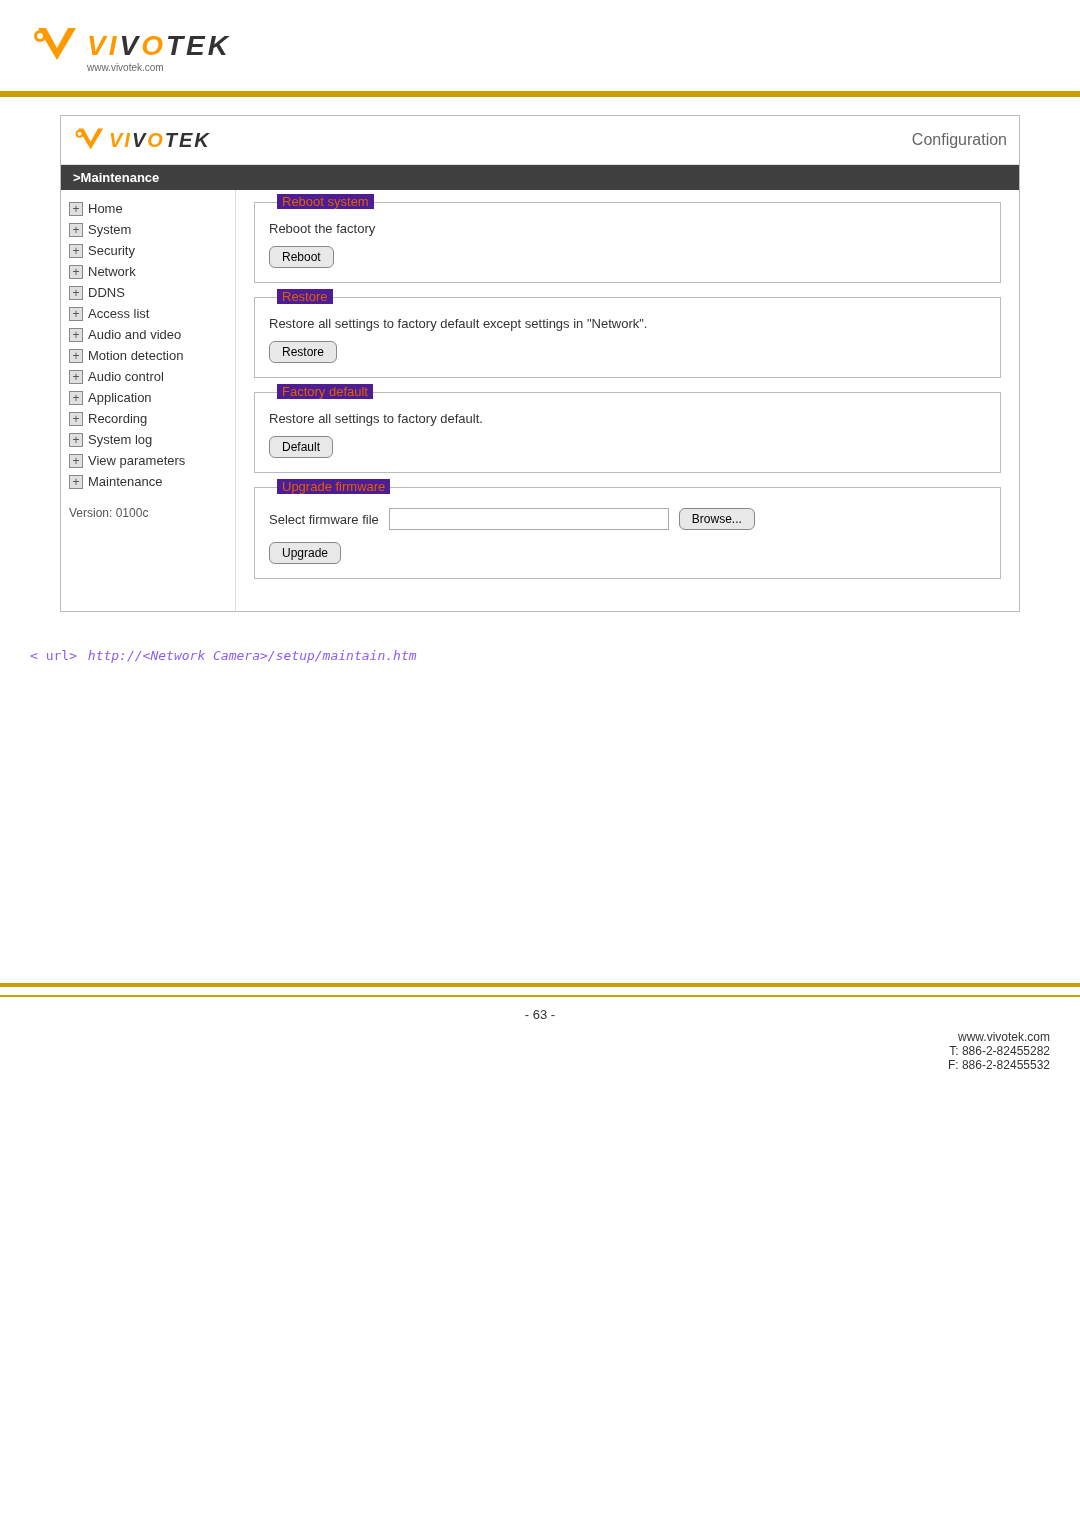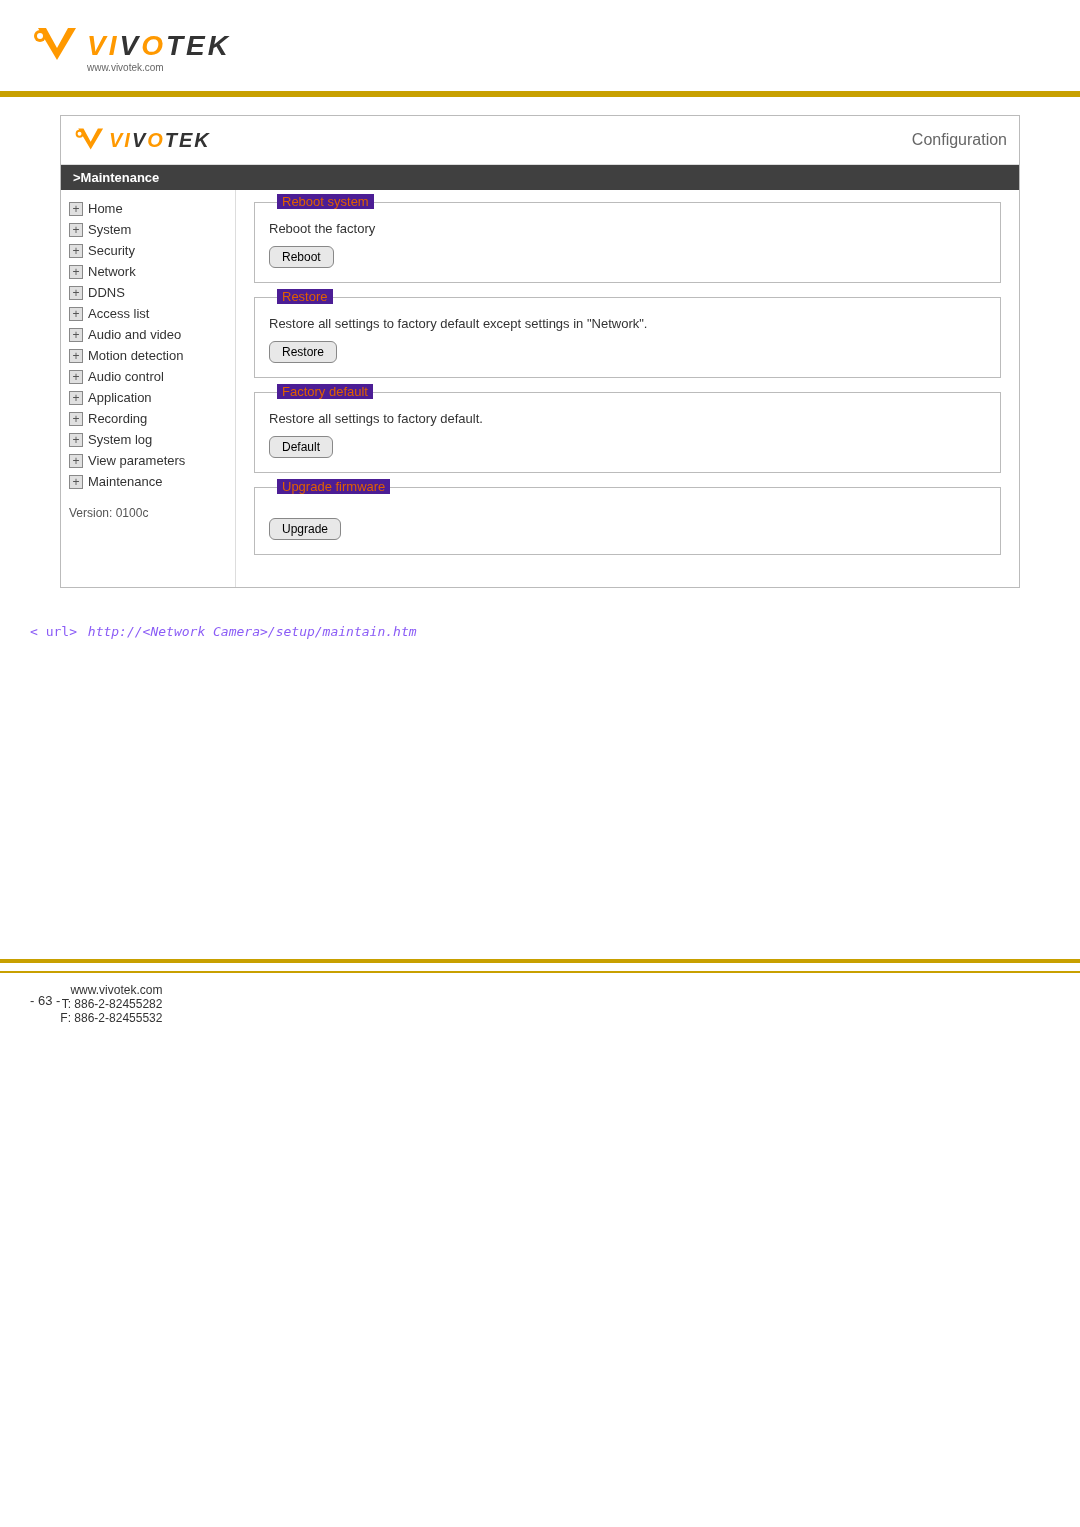--- a/index.html
+++ b/index.html
@@ -195,21 +195,21 @@
       color: #333;
     }
 
     
     .footer-hr {
       margin-top: 320px;
     }
     .footer-area {
       padding: 10px 30px;
       display: flex;
-      flex-direction: row;
+      flex-direction: column;
       align-items: center;
     }
     .footer-page {
       font-size: 13px;
       color: #333;
       margin-bottom: 8px;
     }
     .footer-contact {
       text-align: right;
       font-size: 12px;
@@ -352,20 +352,25 @@
           <div class="section-title">Factory default</div>
           <div class="section-content">
             <div class="section-desc">Restore all settings to factory default.</div>
             <button class="action-button">Default</button>
           </div>
         </div>
 
         <div class="section-block">
           <div class="section-title">Upgrade firmware</div>
           <div class="section-content">
+            <div class="firmware-row">
+              <span class="firmware-label">Select firmware file</span>
+              <input type="text" class="firmware-input" style="">
+              <button class="action-button">Browse...</button>
+            </div>
             <div style="margin-top:12px;">
               <button class="action-button">Upgrade</button>
             </div>
           </div>
         </div>
 
       </div>
     </div>
   </div>
 </div>

